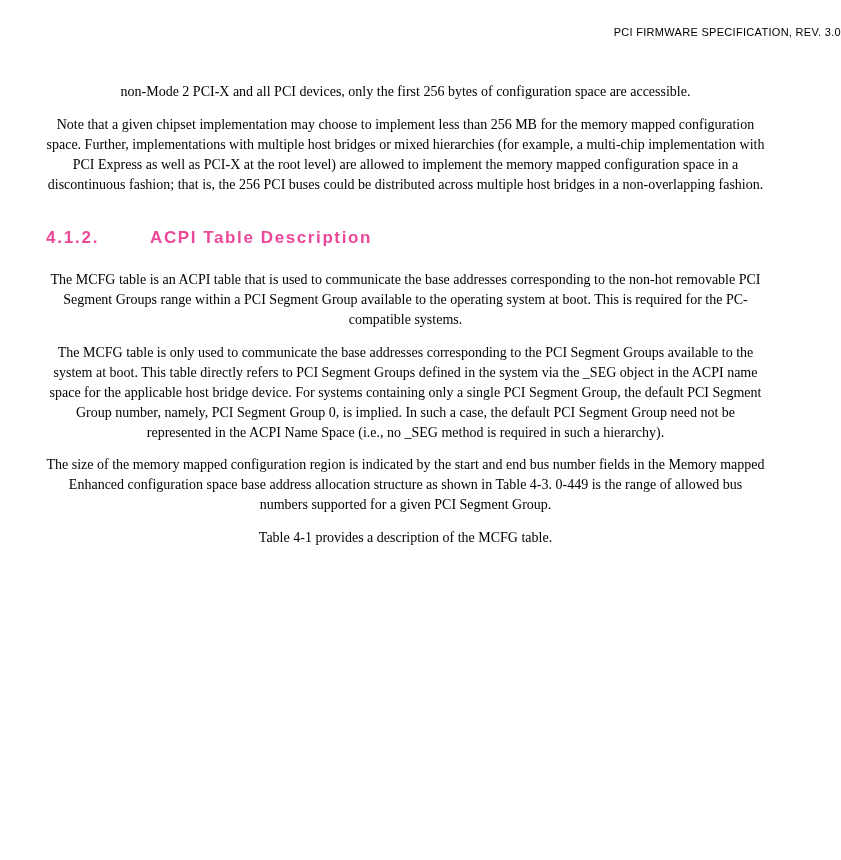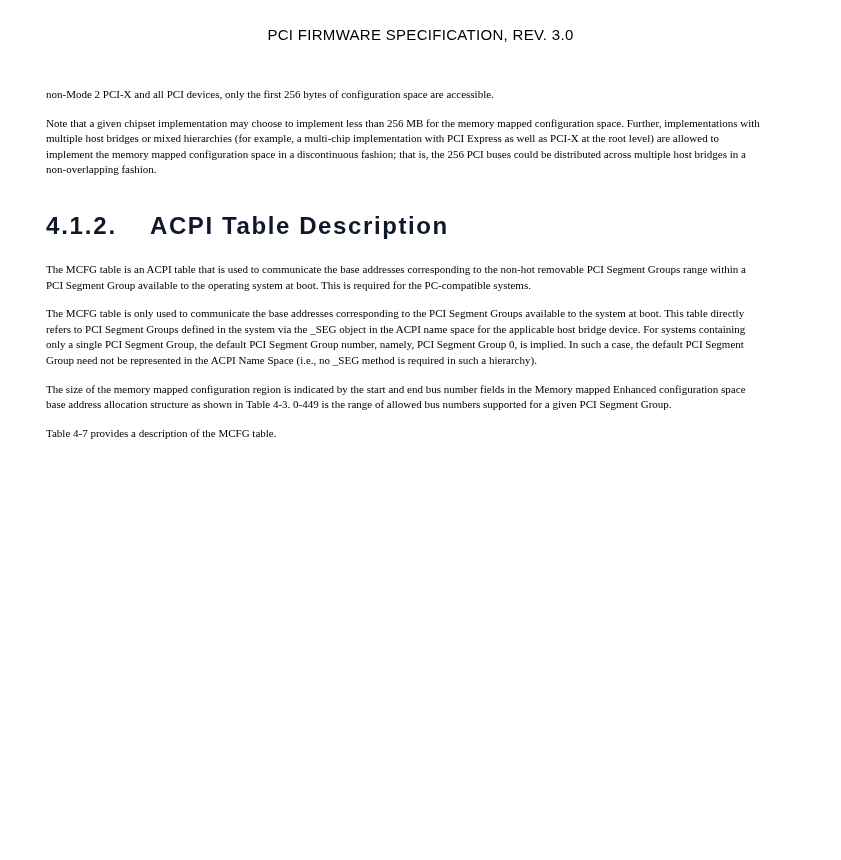--- a/index.html
+++ b/index.html
@@ -14,47 +14,47 @@
     color: #000000;
     overflow: hidden;
   }
   .page {
     position: relative;
     width: 841px;
     height: 860px;
     box-sizing: border-box;
   }
   .running-header {
-    text-align: center;
+    text-align: right;
     font-family: "Liberation Sans", sans-serif;
-    font-size: 15px;
+    font-size: 11px;
     letter-spacing: 0.3px;
     color: #000;
     padding-top: 26px;
     padding-bottom: 0;
   }
   .content {
     padding: 0 76px 0 46px;
     margin-top: 44px;
   }
   p.body-text {
     font-family: "Liberation Serif", serif;
-    font-size: 11px;
+    font-size: 14px;
     line-height: 1.42;
     margin: 0 0 13px 0;
-    text-align: left;
+    text-align: center;
     color: #000;
   }
   h2.section-heading {
     font-family: "Liberation Sans", sans-serif;
-    font-size: 24px;
+    font-size: 17px;
     font-weight: bold;
     letter-spacing: 1.6px;
     margin: 34px 0 22px 0;
-    color: #0f172a;
+    color: #ec4899;
     display: flex;
     align-items: center;
   }
   h2.section-heading .sec-num {
     display: inline-block;
     min-width: 104px;
     letter-spacing: 1.8px;
   }
   h2.section-heading .sec-title {
     display: inline-block;
@@ -78,16 +78,16 @@
       <span class="sec-num">4.1.2.</span>
       <span class="sec-title">ACPI Table Description</span>
     </h2>
 
     <p class="body-text">The MCFG table is an ACPI table that is used to communicate the base addresses corresponding to the non-hot removable PCI Segment Groups range within a PCI Segment Group available to the operating system at boot. This is required for the PC-compatible systems.</p>
 
     <p class="body-text">The MCFG table is only used to communicate the base addresses corresponding to the PCI Segment Groups available to the system at boot.  This table directly refers to PCI Segment Groups defined in the system via the _SEG object in the ACPI name space for the applicable host bridge device.  For systems containing only a single PCI Segment Group, the default PCI Segment Group number, namely, PCI Segment Group 0, is implied.  In such a case, the default PCI Segment Group need not be represented in the ACPI Name Space (i.e., no _SEG method is required in such a hierarchy).</p>
 
     <p class="body-text">The size of the memory mapped configuration region is indicated by the start and end bus number fields in the Memory mapped Enhanced configuration space base address allocation structure as shown in Table 4-3.  0-449 is the range of allowed bus numbers supported for a given PCI Segment Group.</p>
 
-    <p class="body-text">Table 4-7 provides a description of the MCFG table.</p>
+    <p class="body-text">Table 4-1 provides a description of the MCFG table.</p>
 
   </div>
 </div>
 
 </body></html>

